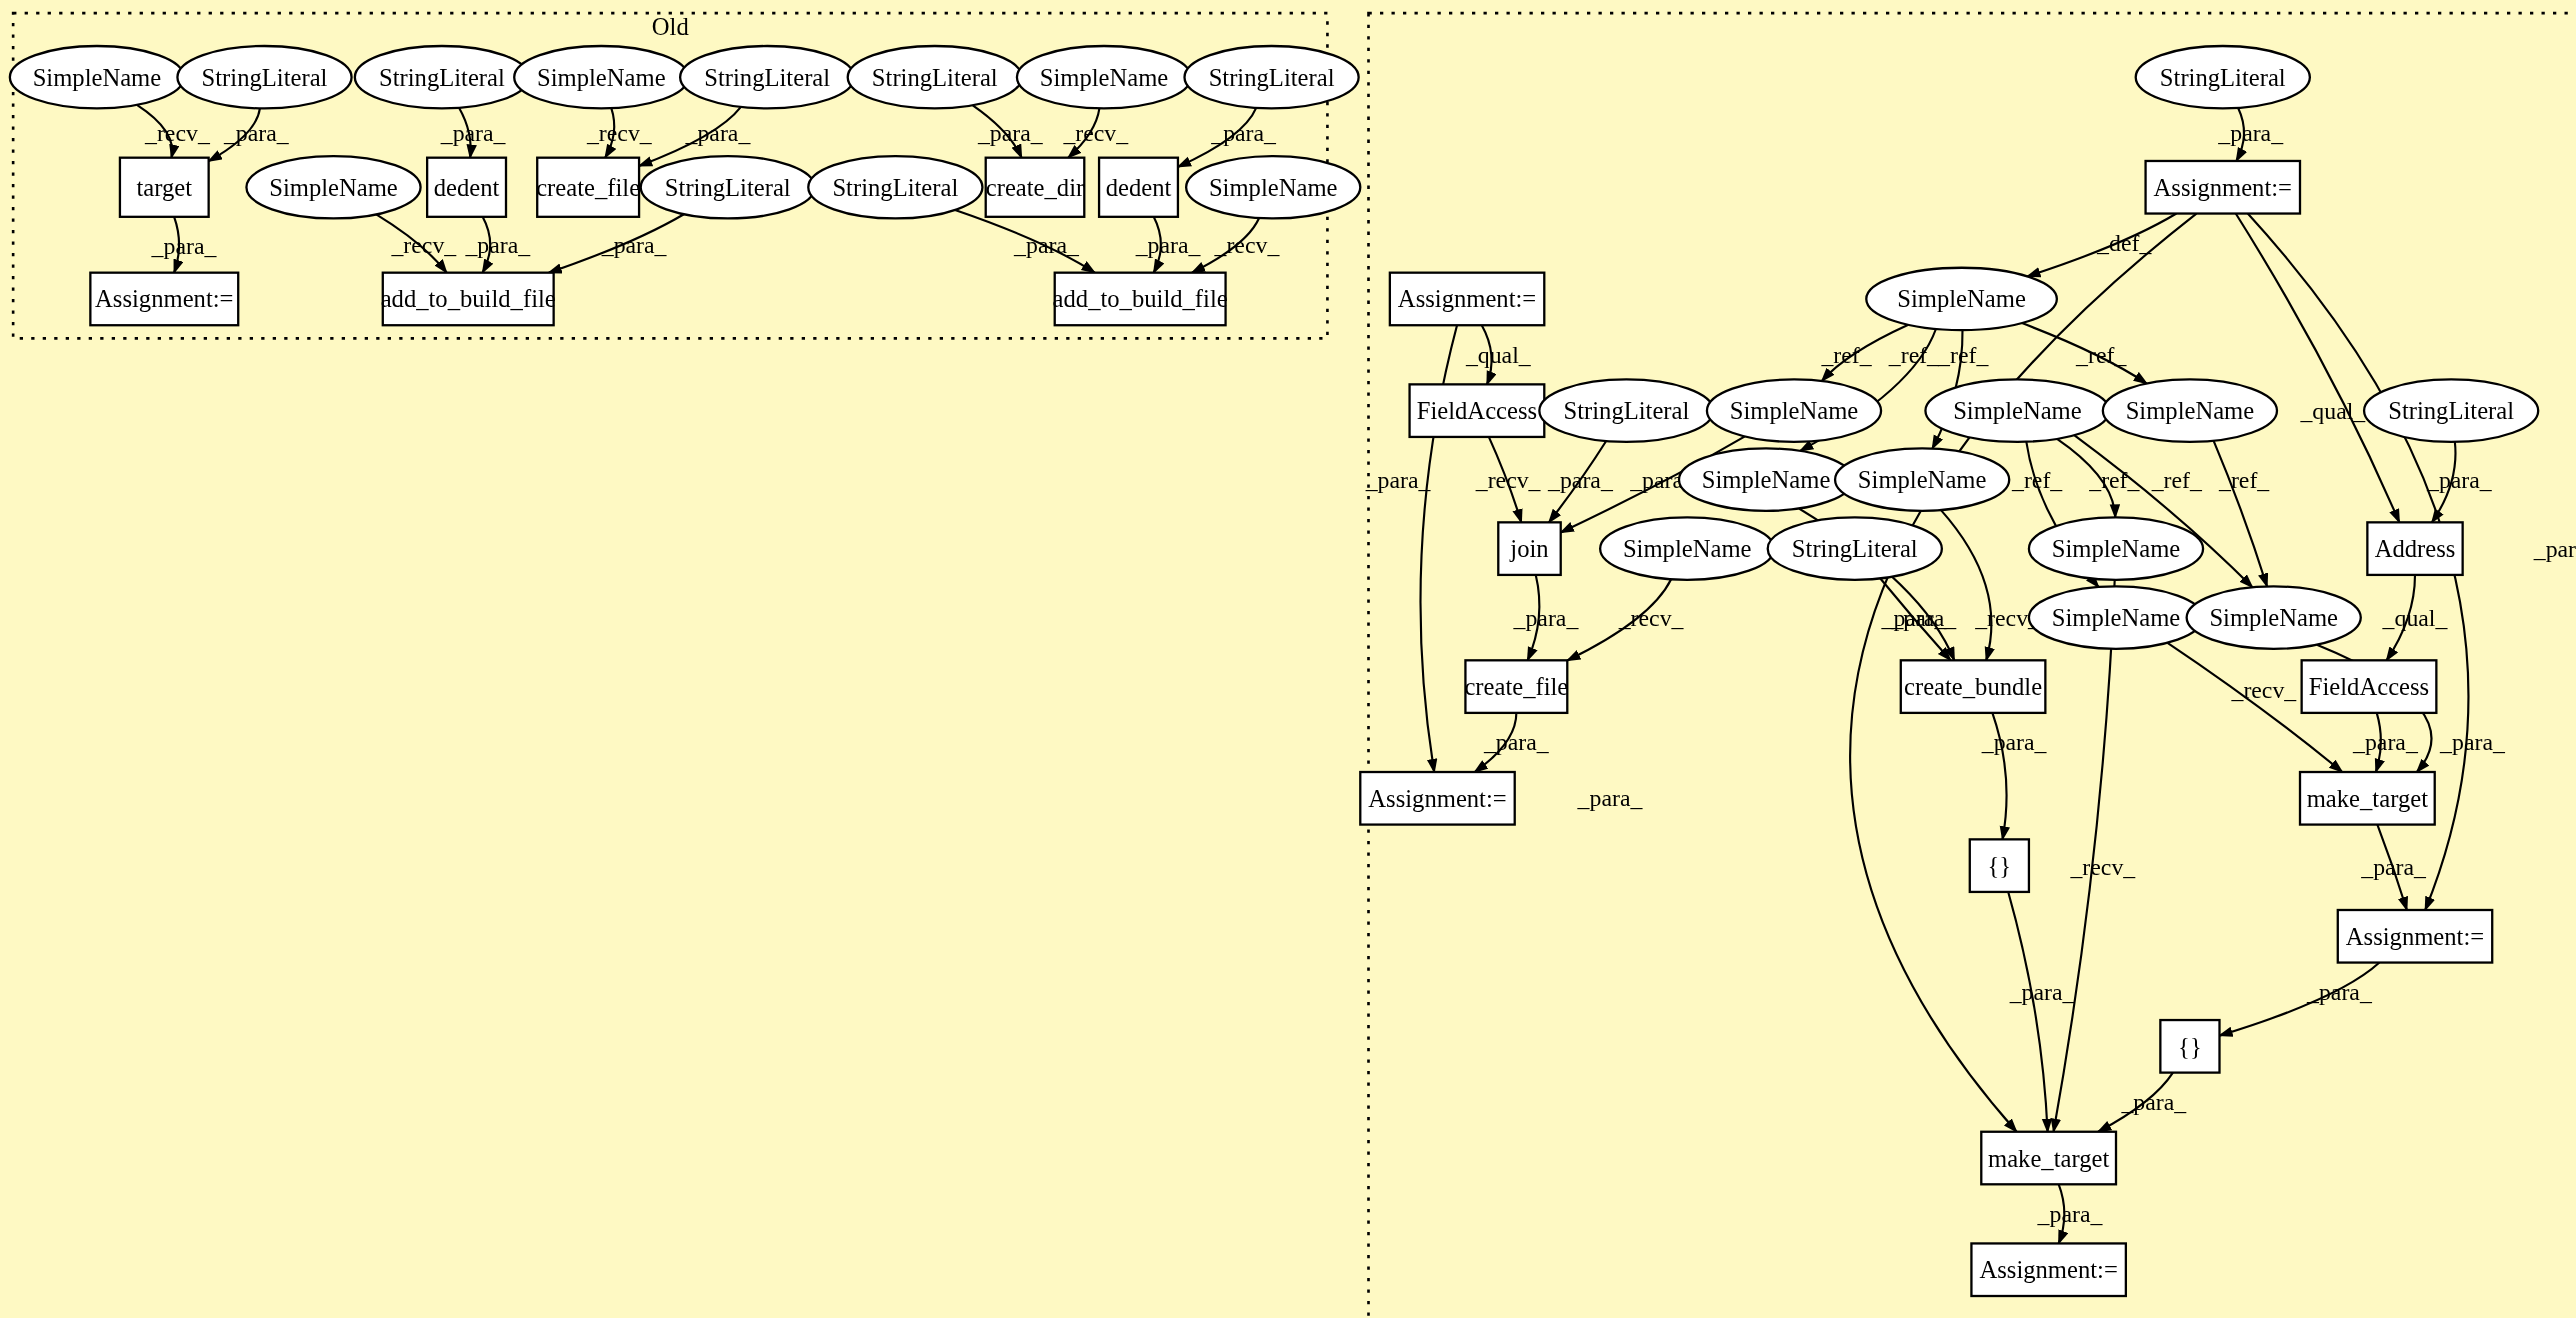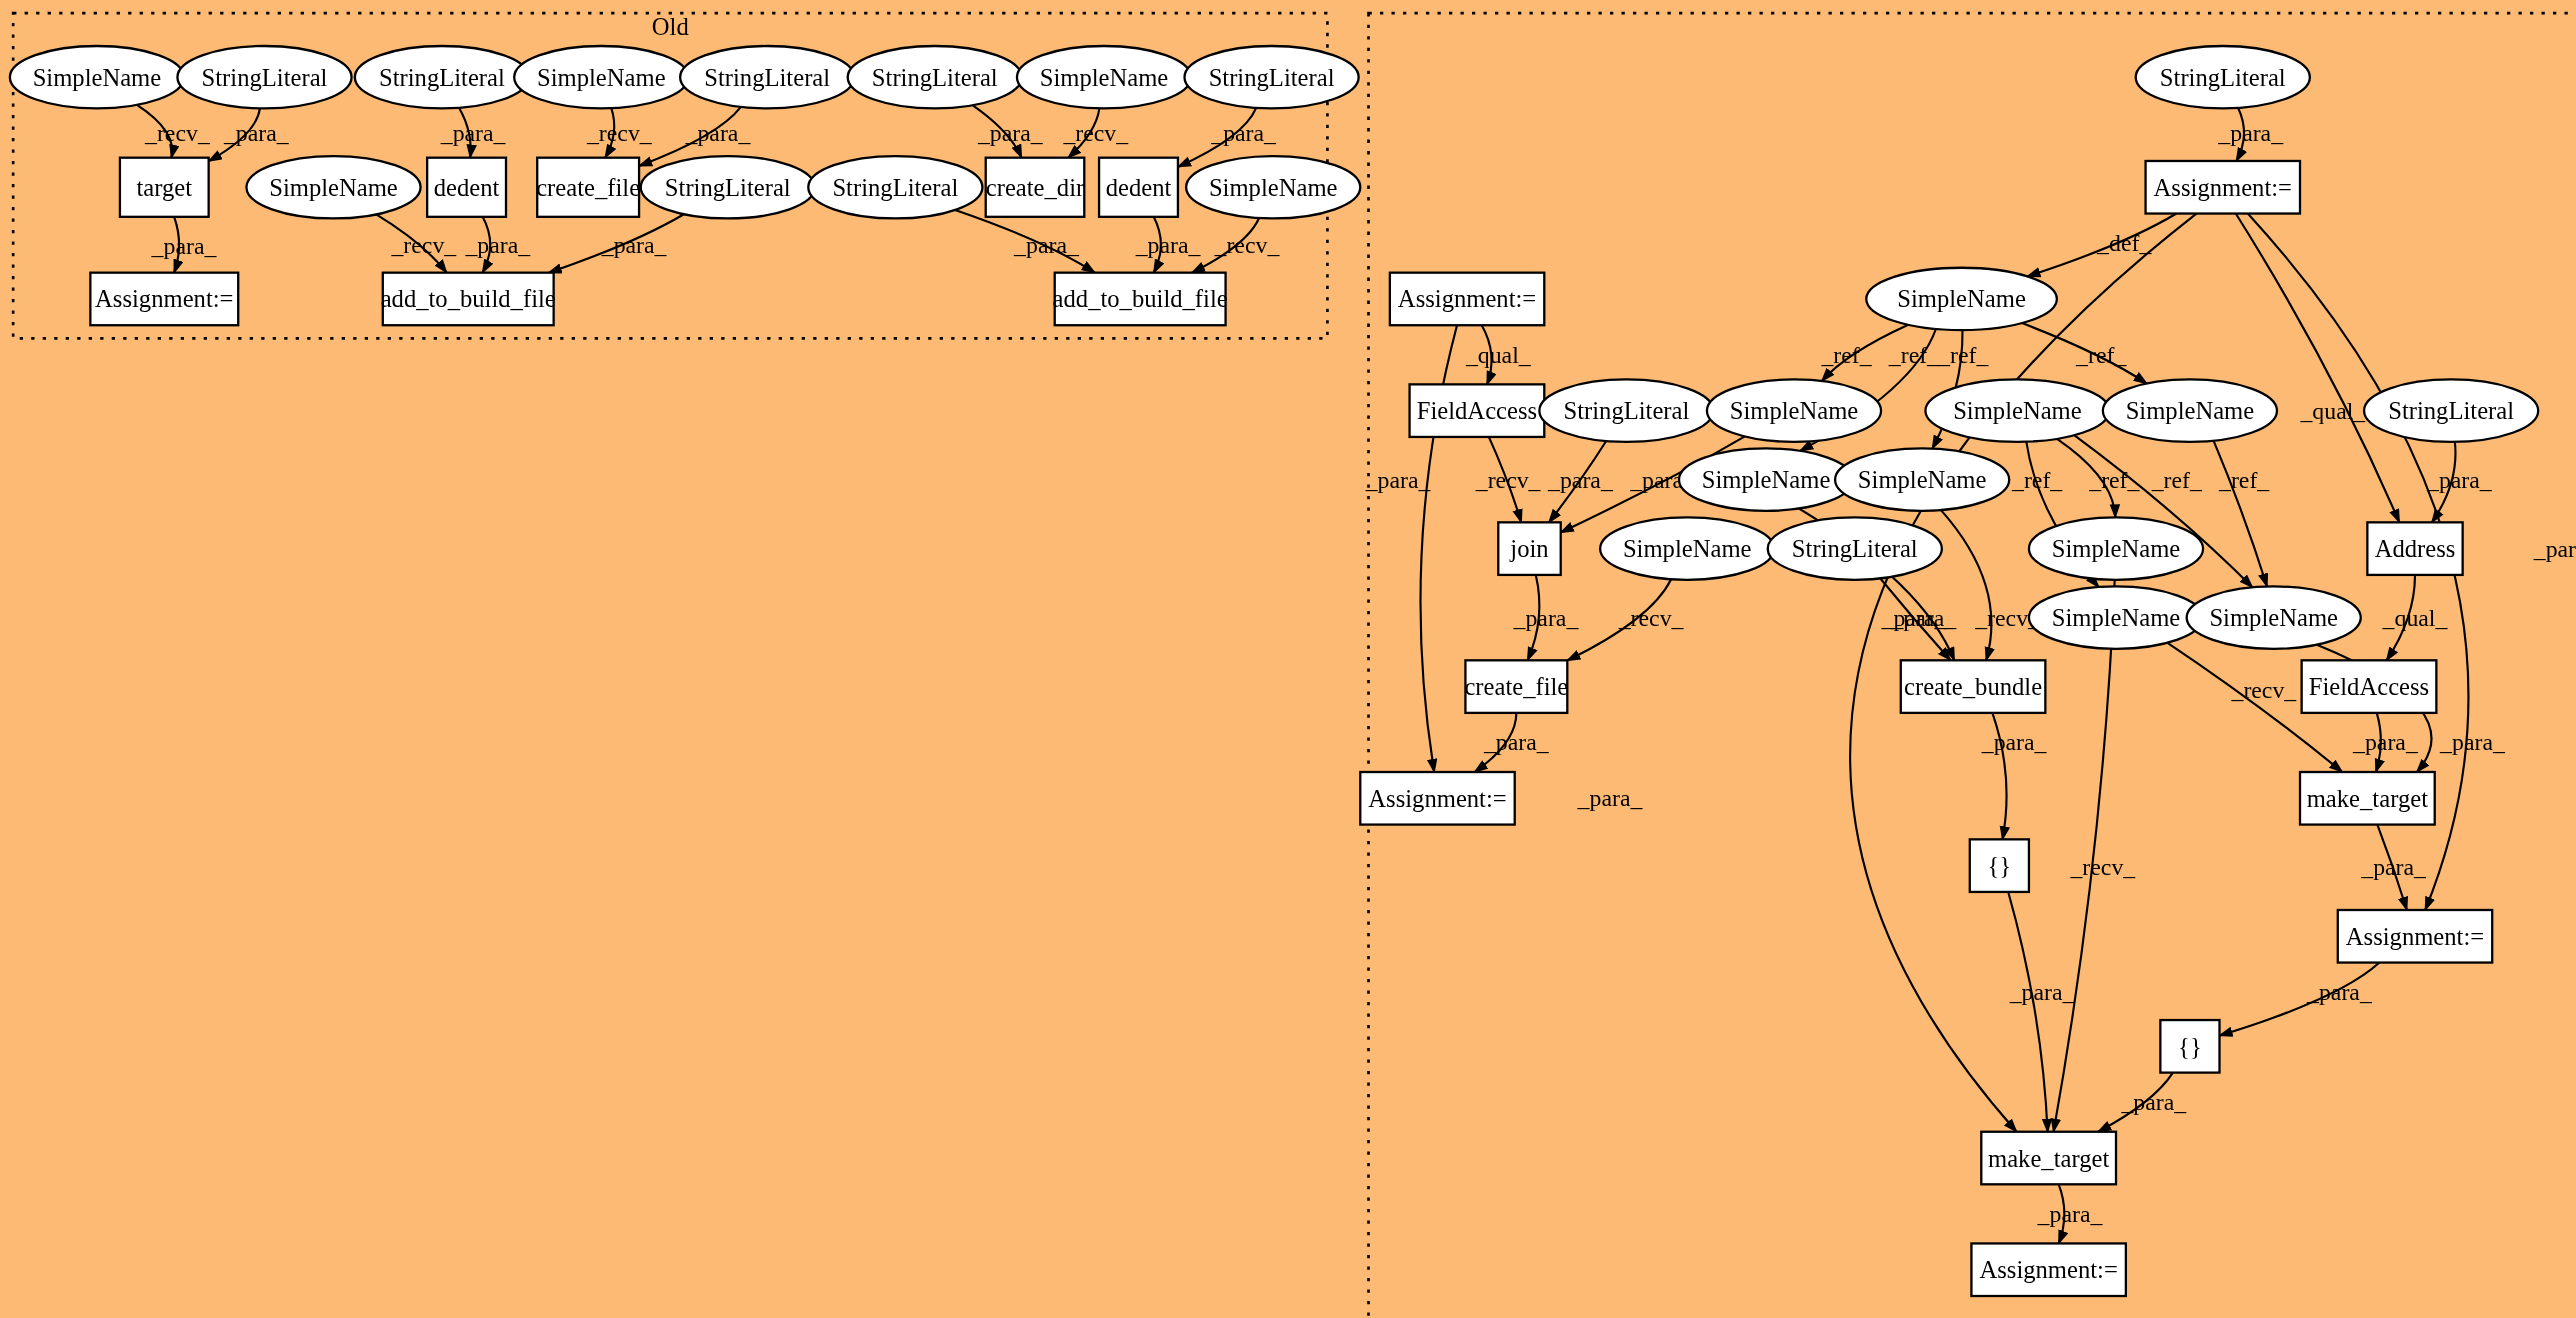--- a/index.html
+++ b/index.html
@@ -1,17 +1,17 @@
 <!DOCTYPE html>
 <html><head>
 <meta charset="utf-8">
 <style>
   html,body{margin:0;padding:0;background:#ffffff;}
   body{width:2576px;height:1319px;font-family:"Liberation Serif",serif;}
-  #stage{position:relative;width:2576px;height:1319px;overflow:hidden;background:#fdba74;}
+  #stage{position:relative;width:2576px;height:1319px;overflow:hidden;background:#fef9c3;}
   svg{position:absolute;top:0;left:0;width:2576px;height:1319px;}
   .cluster-box{fill:none;stroke:#000;stroke-width:1.6;stroke-dasharray:2 5;stroke-linecap:butt;}
   .cluster-label{font-family:"Liberation Serif",serif;font-size:15px;fill:#000;text-anchor:middle;dominant-baseline:middle;}
   .node-ellipse{fill:#fff;stroke:#000;stroke-width:1.4;}
   .node-rect{fill:#fff;stroke:#000;stroke-width:1.4;}
   .node-label{font-family:"Liberation Serif",serif;font-size:15px;fill:#000;text-anchor:middle;dominant-baseline:central;}
   .edge-path{fill:none;stroke:#000;stroke-width:1.3;}
   .edge-label{font-family:"Liberation Serif",serif;font-size:14.5px;fill:#000;text-anchor:middle;dominant-baseline:central;}
 </style>
 </head>

